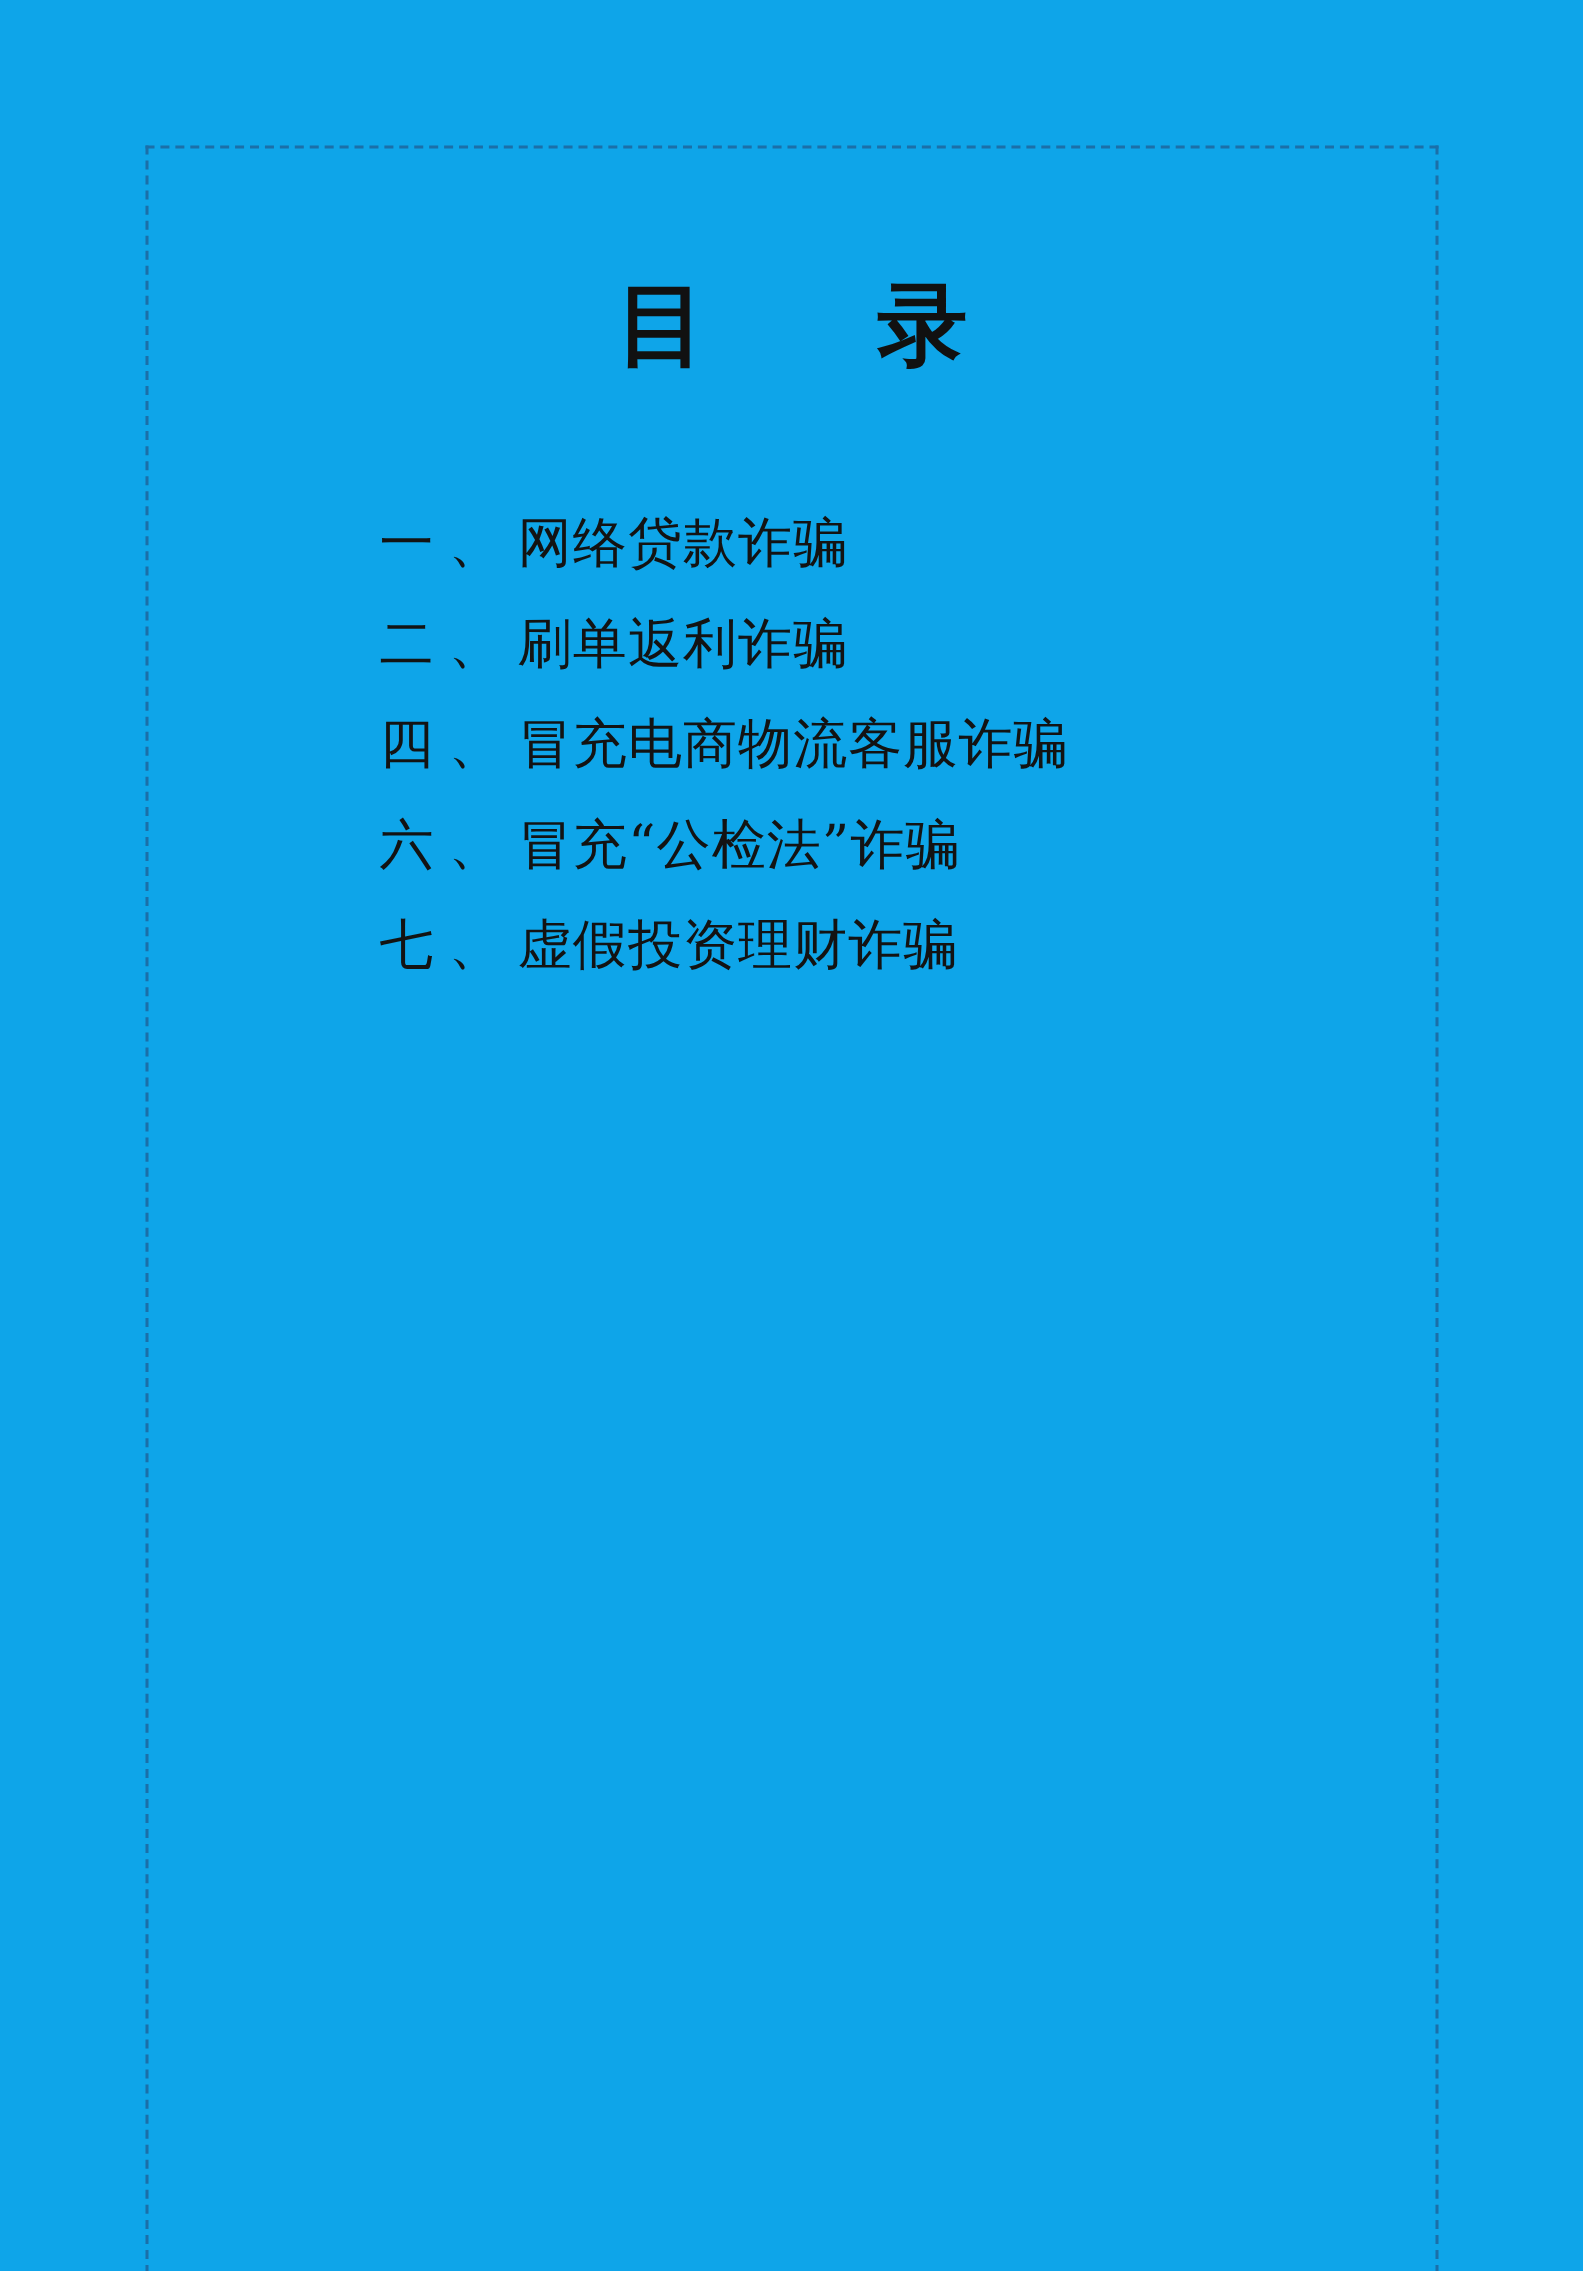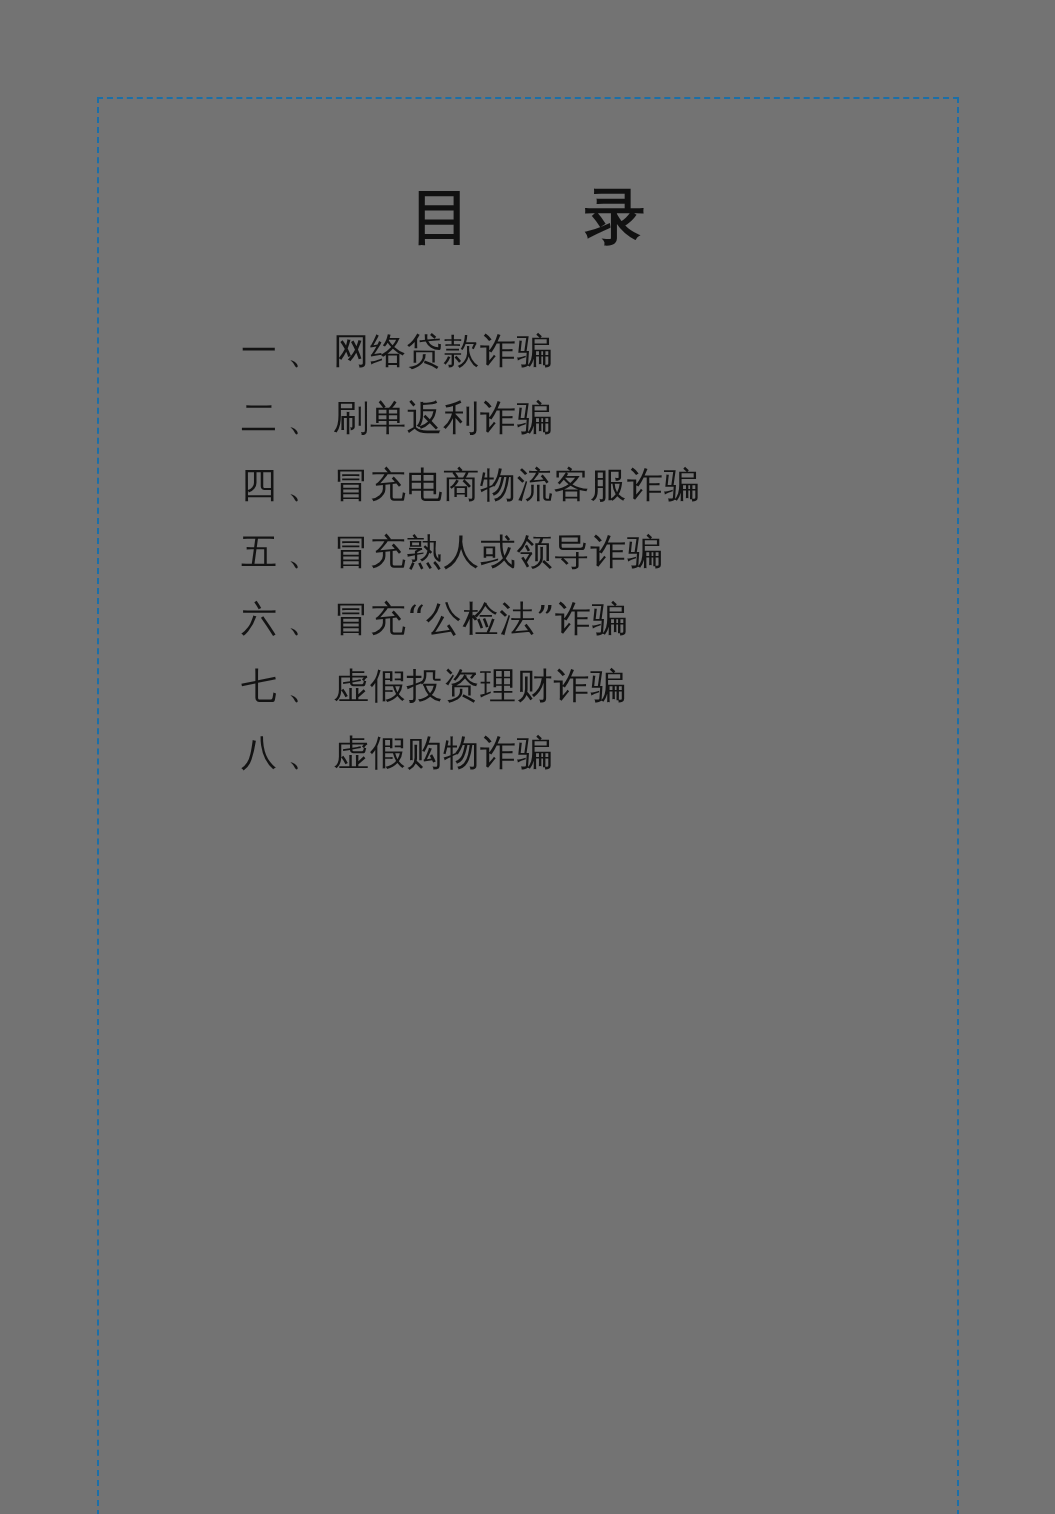--- a/index.html
+++ b/index.html
@@ -10,21 +10,21 @@
     width: 1055px;
     height: 1514px;
     background: #ace0f3;
     font-family: "Liberation Serif", "DejaVu Serif", serif;
     overflow: hidden;
   }
   .page {
     position: relative;
     width: 1055px;
     height: 1514px;
-    background: #737373;
+    background: #0ea5e9;
     box-sizing: border-box;
   }
   .dashed-frame {
     position: absolute;
     left: 97px;
     top: 97px;
     width: 862px;
     height: 1419px;
     border: 2px dashed #1b6fa8;
     box-sizing: border-box;
@@ -40,21 +40,21 @@
     letter-spacing: 0.45em;
     text-indent: 0.45em;
     color: #111111;
     font-family: "DejaVu Serif", "Liberation Serif", serif;
   }
   .toc-list {
     position: absolute;
     left: 142px;
     top: 218px;
     right: 40px;
-    margin: 0;
+    margin: 12px;
     padding: 0;
     list-style: none;
   }
   .toc-item {
     font-size: 36px;
     line-height: 67px;
     color: #131313;
     font-family: "DejaVu Serif", "Liberation Serif", serif;
     white-space: nowrap;
     letter-spacing: 0.02em;
@@ -73,26 +73,20 @@
       <li class="toc-item">
         <span class="toc-num">一、</span><span>网络贷款诈骗</span>
       </li>
       <li class="toc-item">
         <span class="toc-num">二、</span><span>刷单返利诈骗</span>
       </li>
       <li class="toc-item">
         <span class="toc-num">四、</span><span>冒充电商物流客服诈骗</span>
       </li>
       <li class="toc-item">
-        <span class="toc-num">五、</span><span>冒充熟人或领导诈骗</span>
-      </li>
-      <li class="toc-item">
         <span class="toc-num">六、</span><span>冒充“公检法”诈骗</span>
       </li>
       <li class="toc-item">
         <span class="toc-num">七、</span><span>虚假投资理财诈骗</span>
-      </li>
-      <li class="toc-item">
-        <span class="toc-num">八、</span><span>虚假购物诈骗</span>
       </li>
     </ul>
   </div>
 </div>
 
 </body></html>

